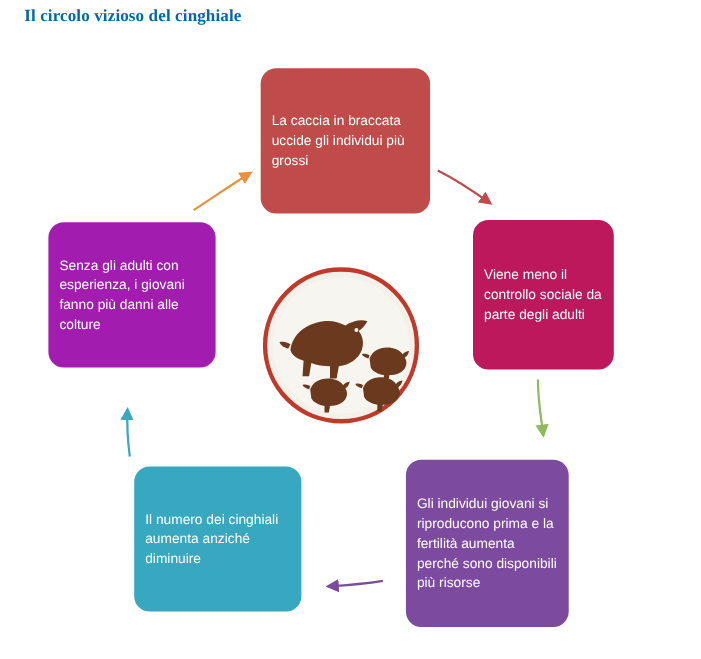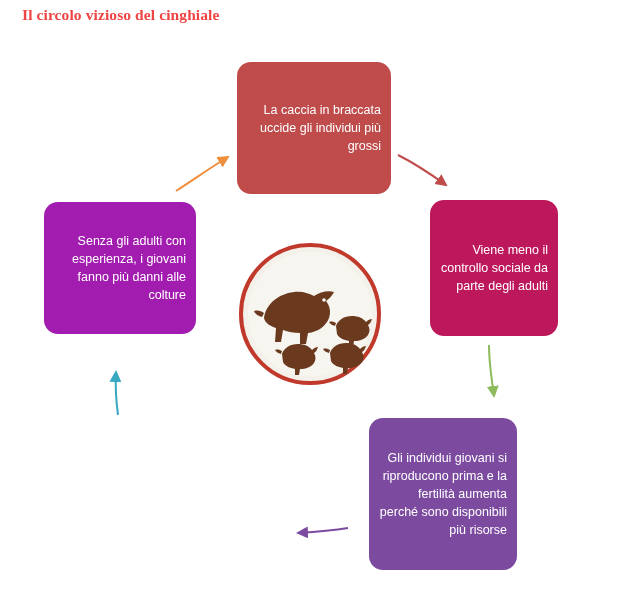--- a/index.html
+++ b/index.html
@@ -20,31 +20,31 @@
     height: 599px;
     background: #ffffff;
   }
   #title {
     position: absolute;
     left: 22px;
     top: 6px;
     font-family: "Liberation Serif", serif;
     font-weight: bold;
     font-size: 15.5px;
-    color: #ef4444;
+    color: #0369a1;
     letter-spacing: 0.1px;
   }
   .node {
     position: absolute;
     border-radius: 14px;
     color: #ffffff;
     display: flex;
     align-items: center;
     justify-content: center;
-    text-align: right;
+    text-align: left;
     font-size: 12.5px;
     line-height: 1.45;
     padding: 6px 10px;
     box-sizing: border-box;
   }
   .node span { display: block; }
 
   
   #node-top      { left: 237px; top: 62px;  width: 154px; height: 132px; background: #bf4b4b; }
   #node-right    { left: 430px; top: 200px; width: 128px; height: 136px; background: #be185d; }
@@ -111,20 +111,23 @@
   </div>
 
   <div class="node" id="node-right">
     <span>Viene meno il controllo sociale da parte degli adulti</span>
   </div>
 
   <div class="node" id="node-bottomright">
     <span>Gli individui giovani si riproducono prima e la fertilità aumenta perché sono disponibili più risorse</span>
   </div>
 
+  <div class="node" id="node-bottomleft">
+    <span>Il numero dei cinghiali aumenta anziché diminuire</span>
+  </div>
 
   <div class="node" id="node-left">
     <span>Senza gli adulti con esperienza, i giovani fanno più danni alle colture</span>
   </div>
 
   <svg id="center" viewBox="0 0 148 148">
     <circle cx="74" cy="74" r="69" fill="#f4f1ea" stroke="#c0392b" stroke-width="4"></circle>
     <circle cx="74" cy="74" r="62" fill="#f7f5f0" stroke="none"></circle>
 
     <g fill="#6b3a1e">

